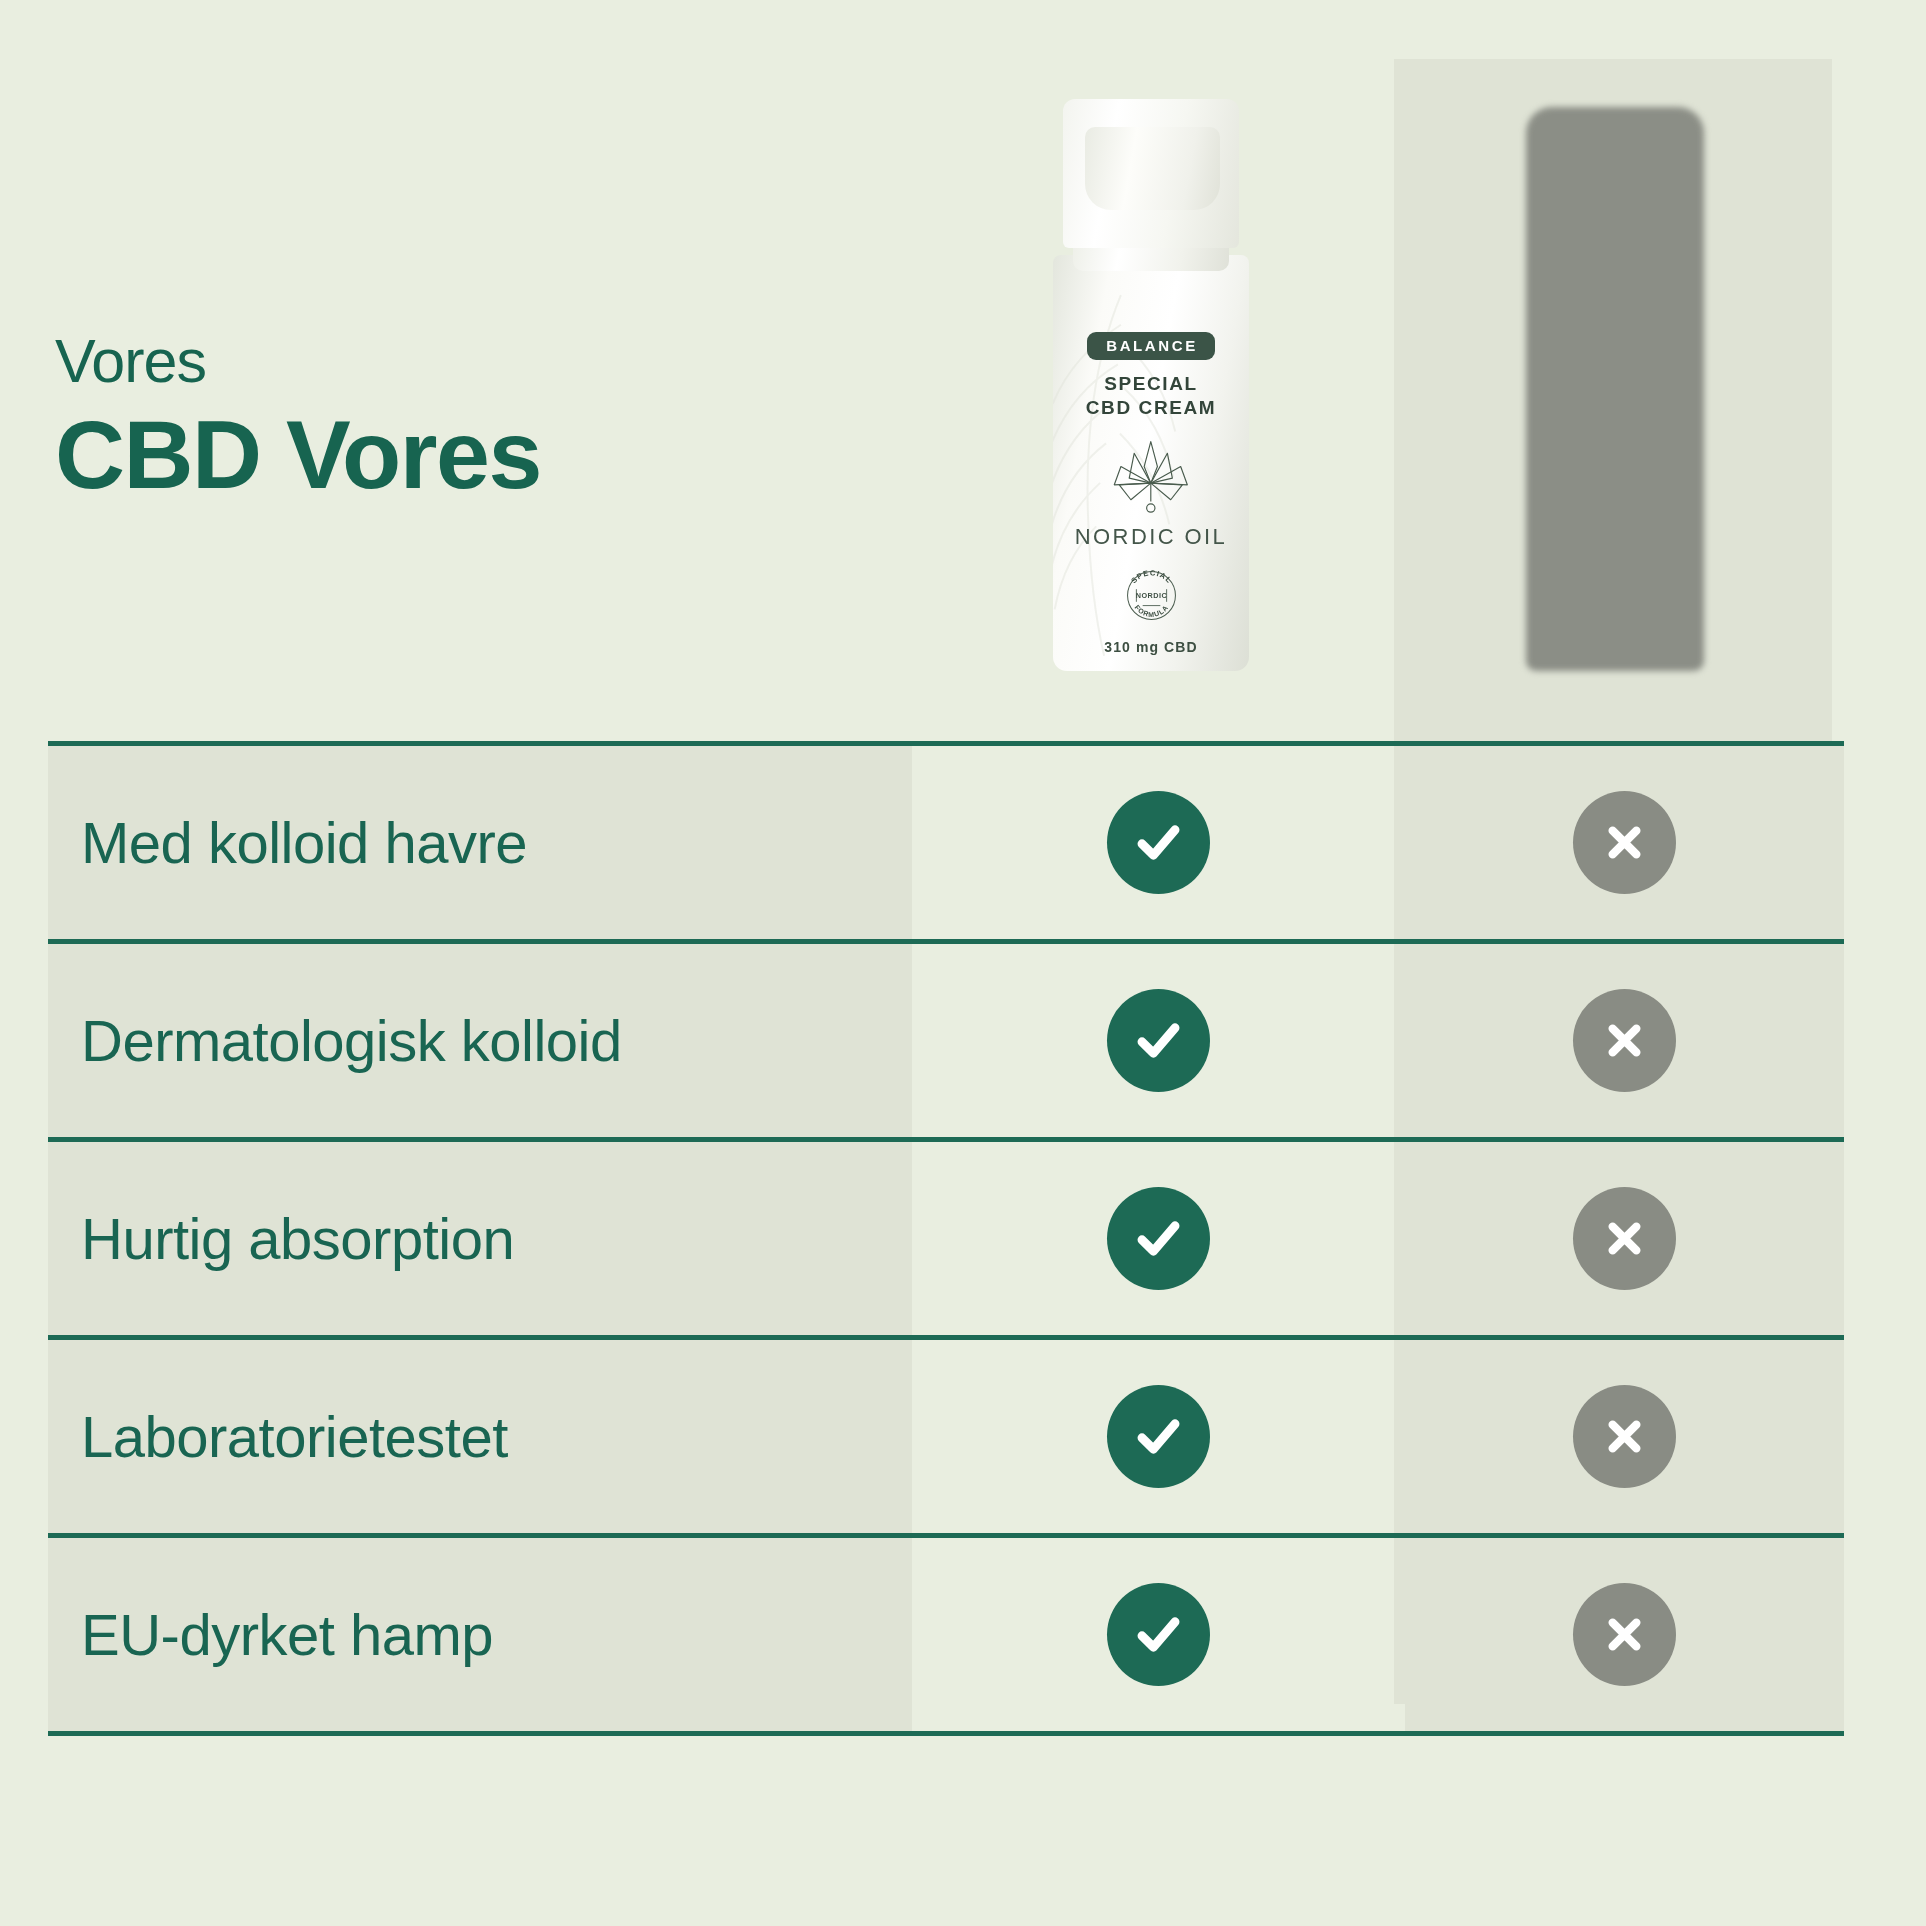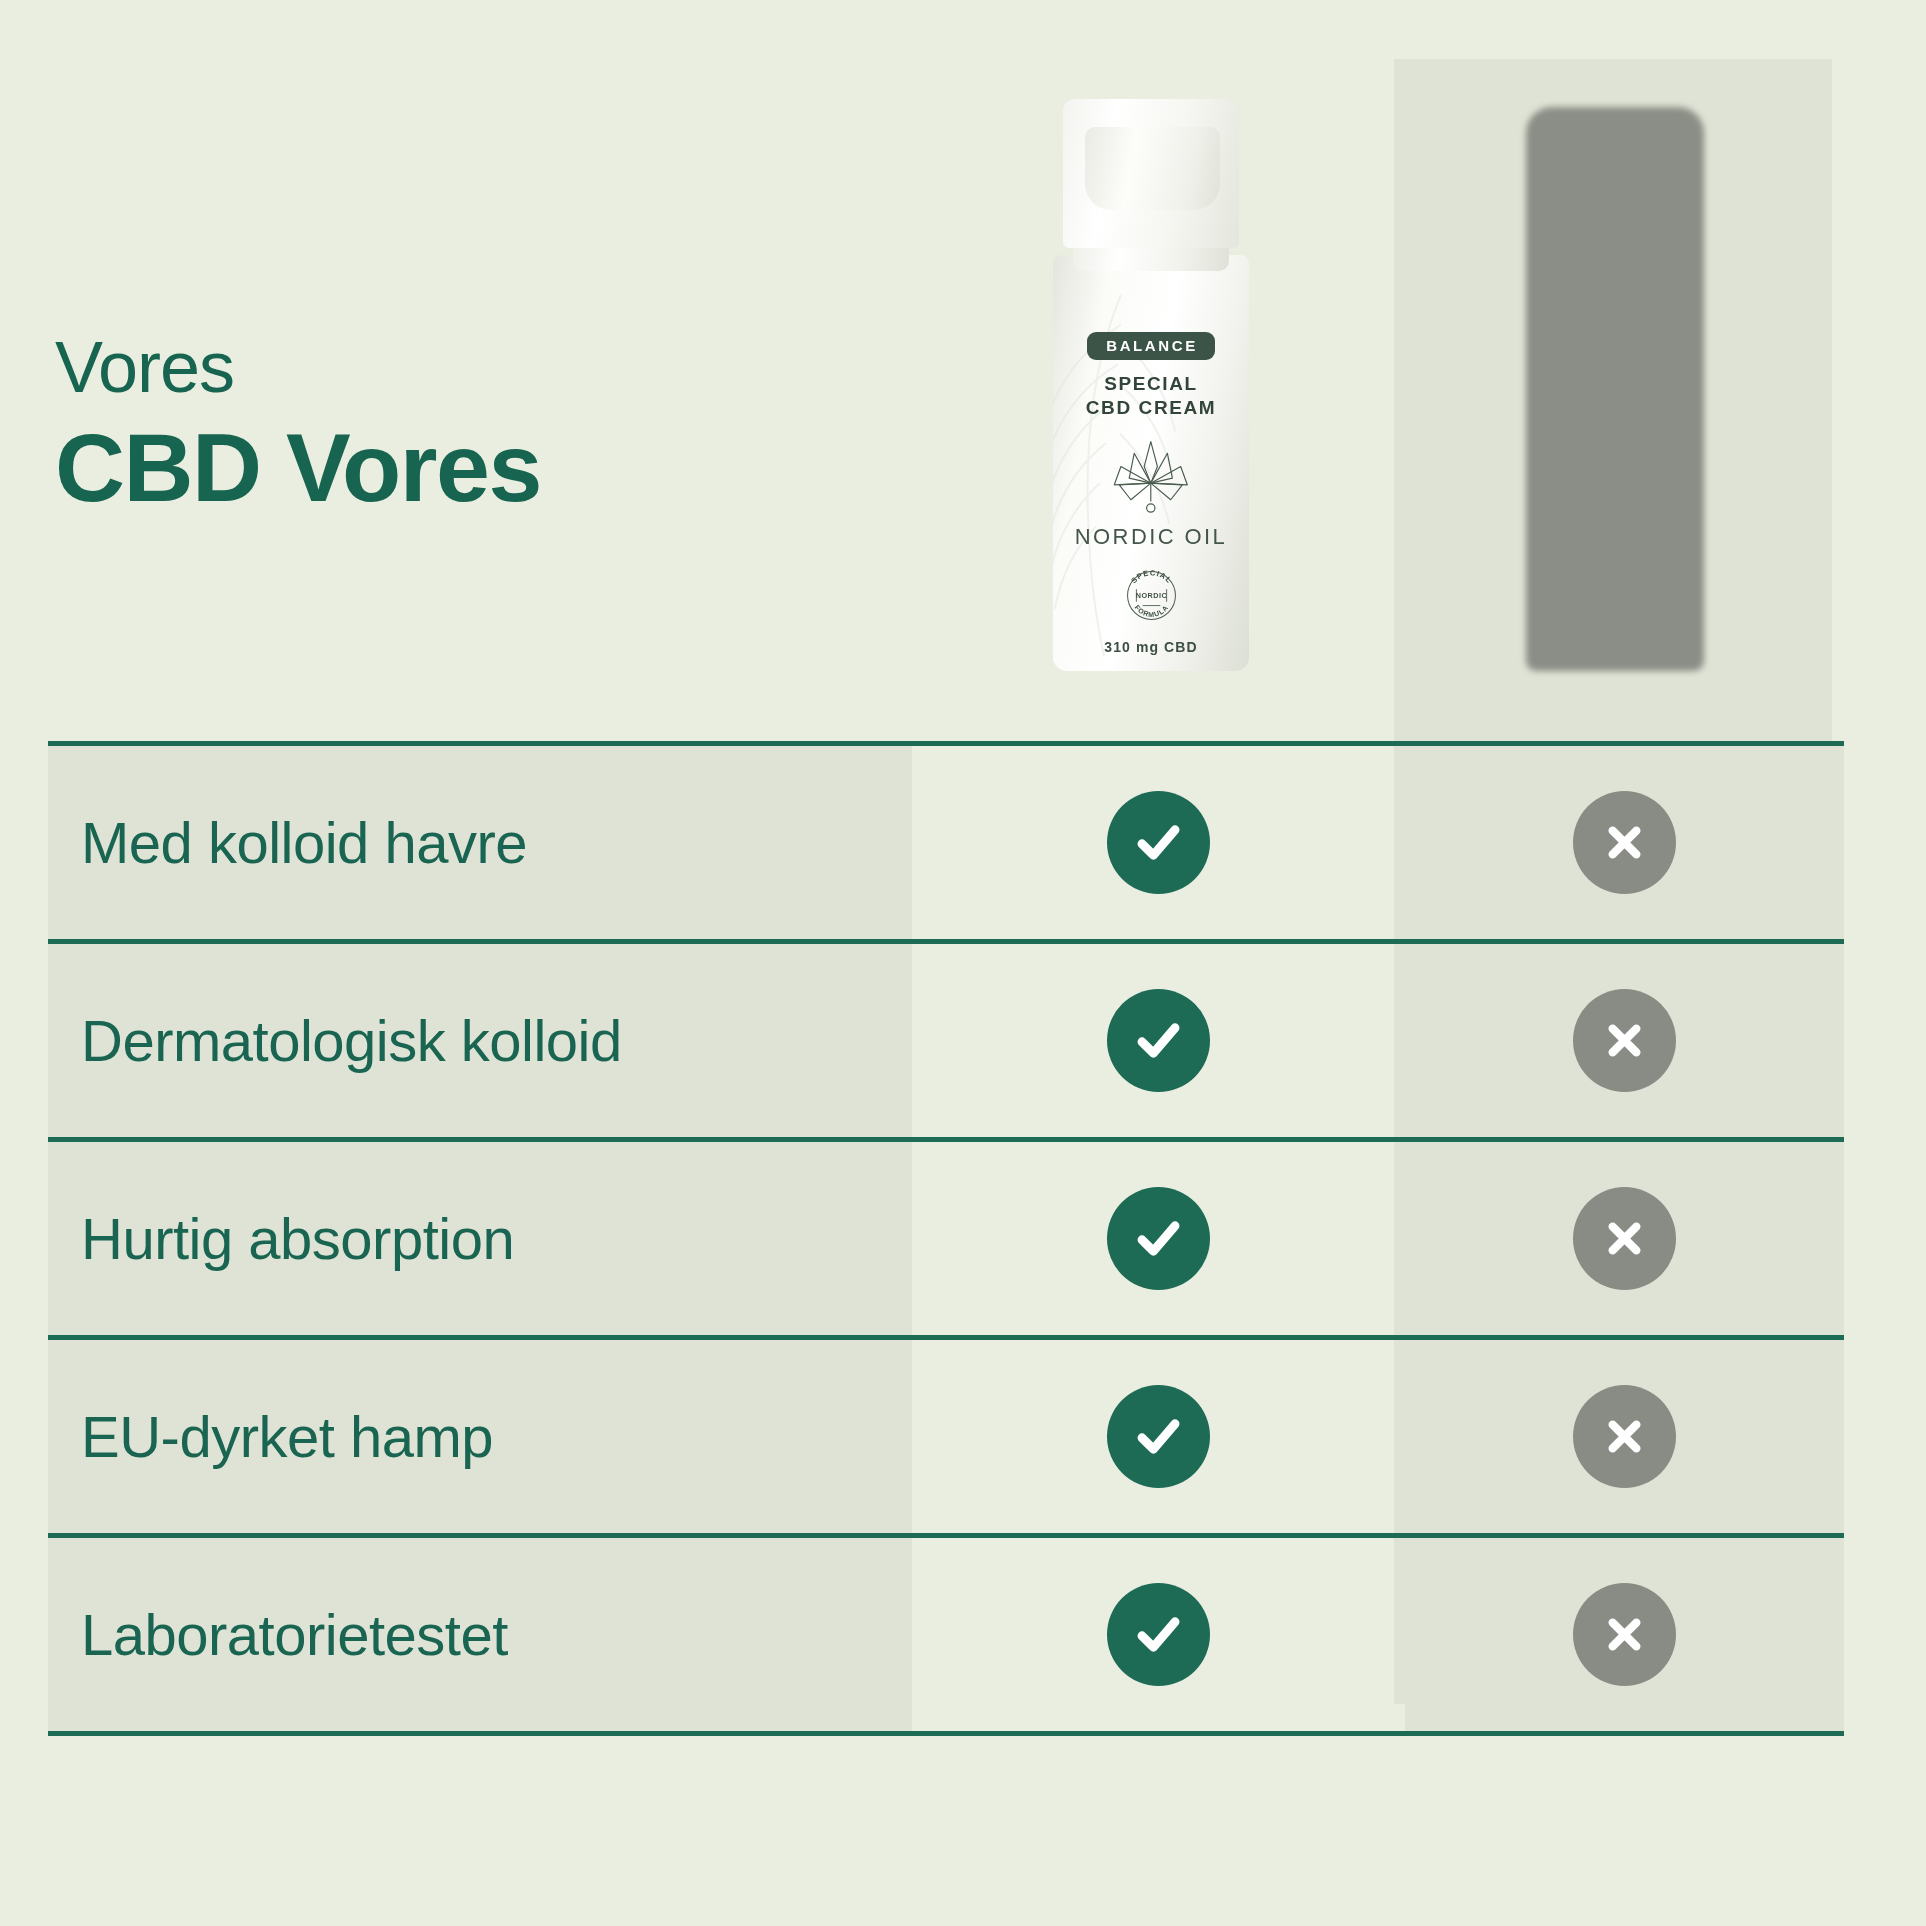--- a/index.html
+++ b/index.html
@@ -33,21 +33,21 @@
   .hero-title {
     position: absolute;
     left: 55px;
     top: 327px;
     width: 812px;
     color: #176450;
     line-height: 1.12;
   }
   .hero-line1 {
     display: block;
-    font-size: 72px;
+    font-size: 61px;
     font-weight: 400;
     letter-spacing: -1px;
   }
   .hero-line2 {
     display: block;
     font-size: 97px;
     font-weight: 700;
     letter-spacing: -1.5px;
     margin-top: 6px;
   }
@@ -351,49 +351,49 @@
         </div>
         <div class="cell-theirs">
           <div class="mark mark-no">
             <svg viewBox="0 0 48 48" width="57" height="57">
               <path d="M14 14 L34 34 M34 14 L14 34" fill="none" stroke="#ffffff" stroke-width="7" stroke-linecap="round"></path>
             </svg>
           </div>
         </div>
       </div>
       <div class="row">
+        <div class="cell-label">Laboratorietestet</div>
+        <div class="cell-ours">
+          <div class="mark mark-yes">
+            <svg viewBox="0 0 48 48" width="61" height="61">
+              <path d="M11 25 L20 34 L37 14" fill="none" stroke="#ffffff" stroke-width="7" stroke-linecap="round" stroke-linejoin="round"></path>
+            </svg>
+          </div>
+        </div>
+        <div class="cell-theirs">
+          <div class="mark mark-no">
+            <svg viewBox="0 0 48 48" width="57" height="57">
+              <path d="M14 14 L34 34 M34 14 L14 34" fill="none" stroke="#ffffff" stroke-width="7" stroke-linecap="round"></path>
+            </svg>
+          </div>
+        </div>
+      </div>
+      <div class="row">
         <div class="cell-label">EU-dyrket hamp</div>
         <div class="cell-ours">
           <div class="mark mark-yes">
             <svg viewBox="0 0 48 48" width="61" height="61">
               <path d="M11 25 L20 34 L37 14" fill="none" stroke="#ffffff" stroke-width="7" stroke-linecap="round" stroke-linejoin="round"></path>
             </svg>
           </div>
         </div>
         <div class="cell-theirs">
           <div class="mark mark-no">
             <svg viewBox="0 0 48 48" width="57" height="57">
               <path d="M14 14 L34 34 M34 14 L14 34" fill="none" stroke="#ffffff" stroke-width="7" stroke-linecap="round"></path>
             </svg>
           </div>
         </div>
       </div>
-      <div class="row">
-        <div class="cell-label">Laboratorietestet</div>
-        <div class="cell-ours">
-          <div class="mark mark-yes">
-            <svg viewBox="0 0 48 48" width="61" height="61">
-              <path d="M11 25 L20 34 L37 14" fill="none" stroke="#ffffff" stroke-width="7" stroke-linecap="round" stroke-linejoin="round"></path>
-            </svg>
-          </div>
-        </div>
-        <div class="cell-theirs">
-          <div class="mark mark-no">
-            <svg viewBox="0 0 48 48" width="57" height="57">
-              <path d="M14 14 L34 34 M34 14 L14 34" fill="none" stroke="#ffffff" stroke-width="7" stroke-linecap="round"></path>
-            </svg>
-          </div>
-        </div>
-      </div>
     </div>
 
 </div>
 
 
 </body></html>

